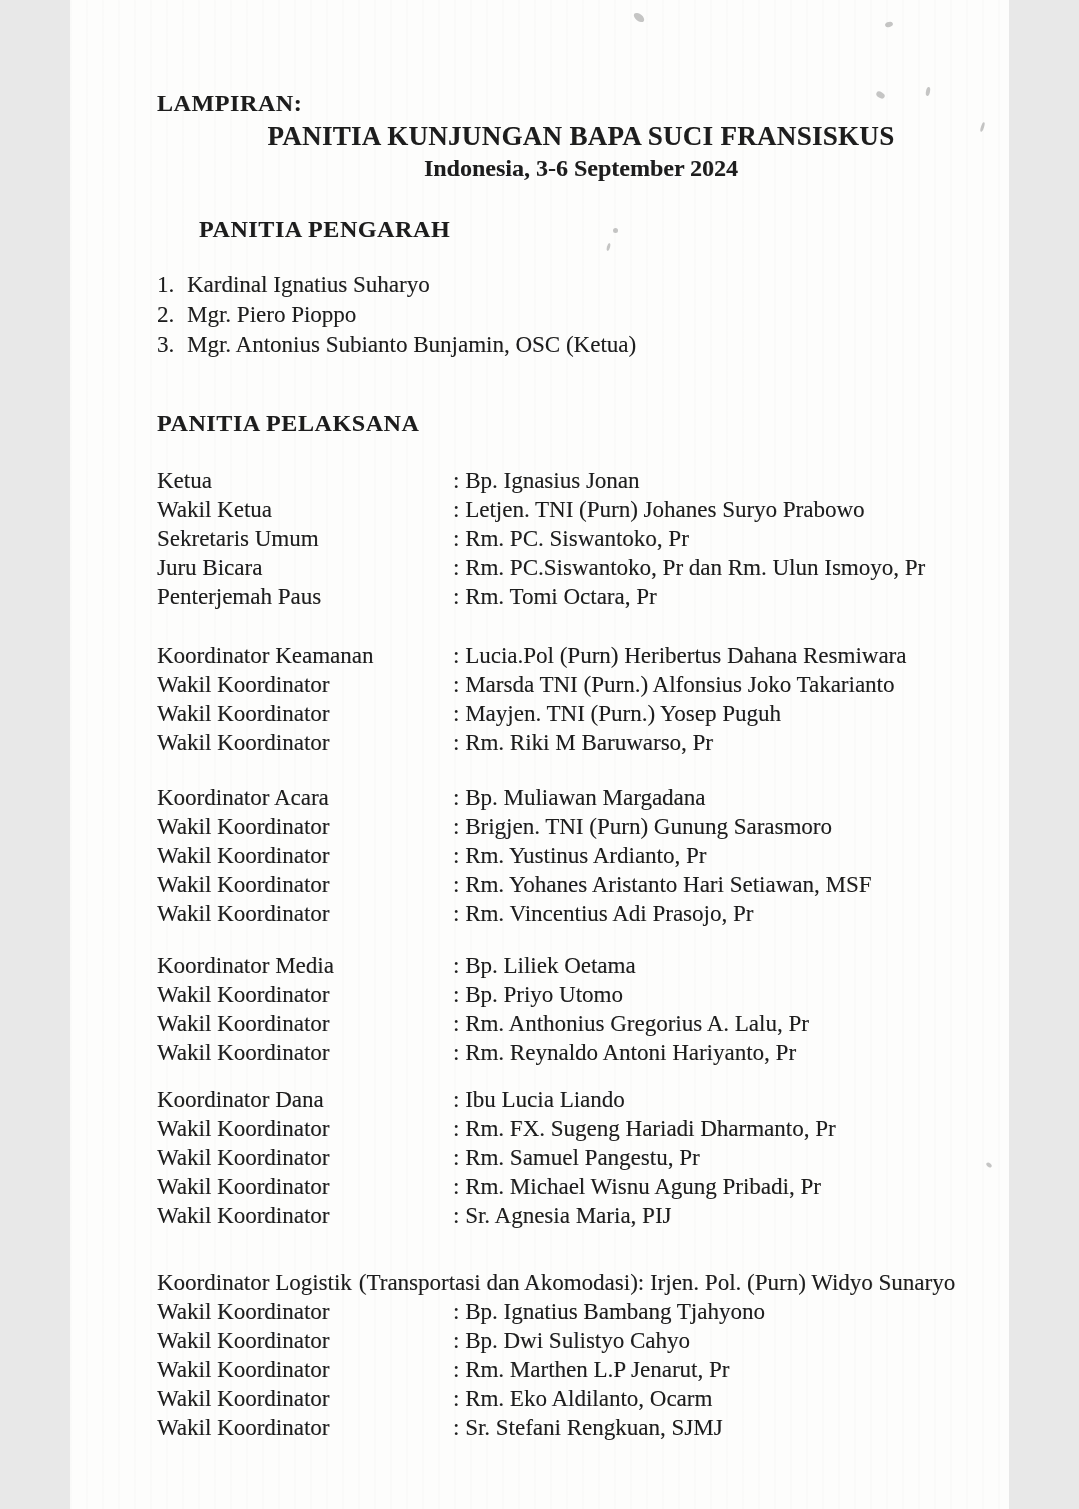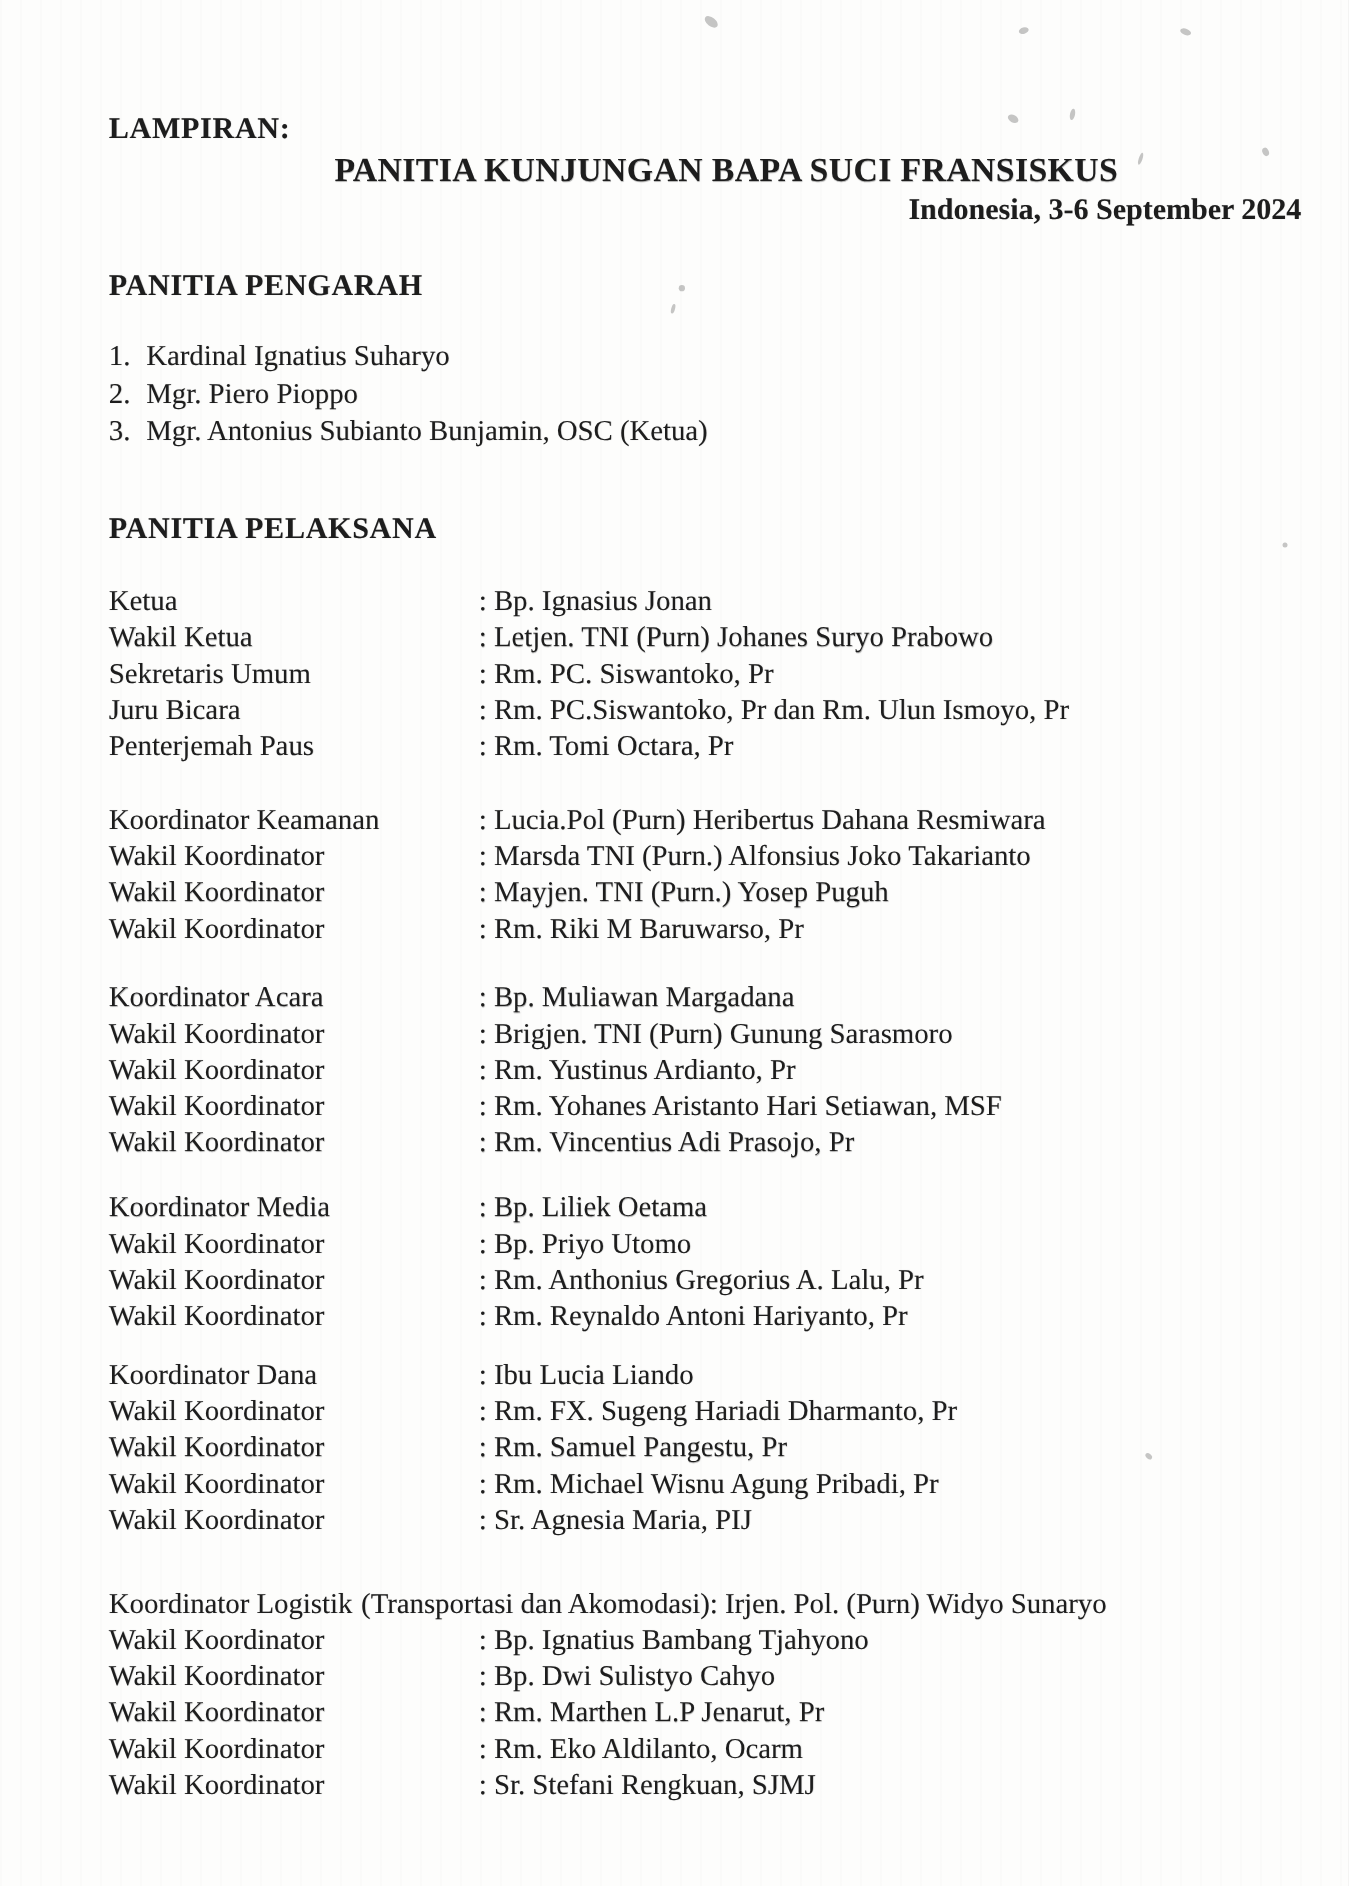--- a/index.html
+++ b/index.html
@@ -2,21 +2,21 @@
 <html><head>
 <meta charset="utf-8">
 <style>
   html, body {
     margin: 0;
     padding: 0;
     background: #e8e8e8;
   }
   .page {
     position: relative;
-    width: 1079px;
+    width: 939px;
     height: 1509px;
     margin: 0 auto;
     background-color: #fdfdfc;
     background-image: repeating-linear-gradient(90deg,
       rgba(0,0,0,0.013) 0px, rgba(0,0,0,0.013) 2px,
       rgba(0,0,0,0) 2px, rgba(0,0,0,0) 16px);
     overflow: hidden;
     font-family: "Liberation Serif", "DejaVu Serif", serif;
     color: #1d1d1d;
   }
@@ -41,29 +41,28 @@
   .doc-title {
     font-size: 27px;
     font-weight: bold;
     letter-spacing: 0.3px;
     line-height: 33px;
   }
   .doc-subtitle {
     font-size: 24px;
     font-weight: bold;
     line-height: 31px;
-    text-align: right;
   }
   .section-heading {
     font-size: 24px;
     font-weight: bold;
     letter-spacing: 0.6px;
     line-height: 30px;
   }
-  .heading-pengarah { margin-top: 30px; }
+  .heading-pengarah { margin-top: 30px; margin-left: 42px; }
   .heading-pelaksana { margin-top: 48px; }
 
   .member-list { margin-top: 26px; }
   .member {
     display: flex;
     font-size: 23px;
     line-height: 30px;
   }
   .member .num { width: 30px; flex: none; }
 

